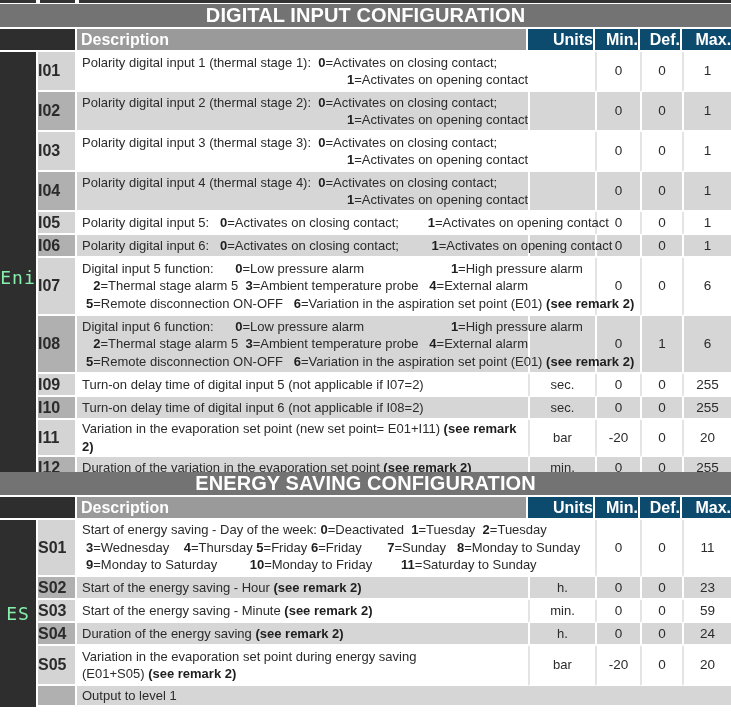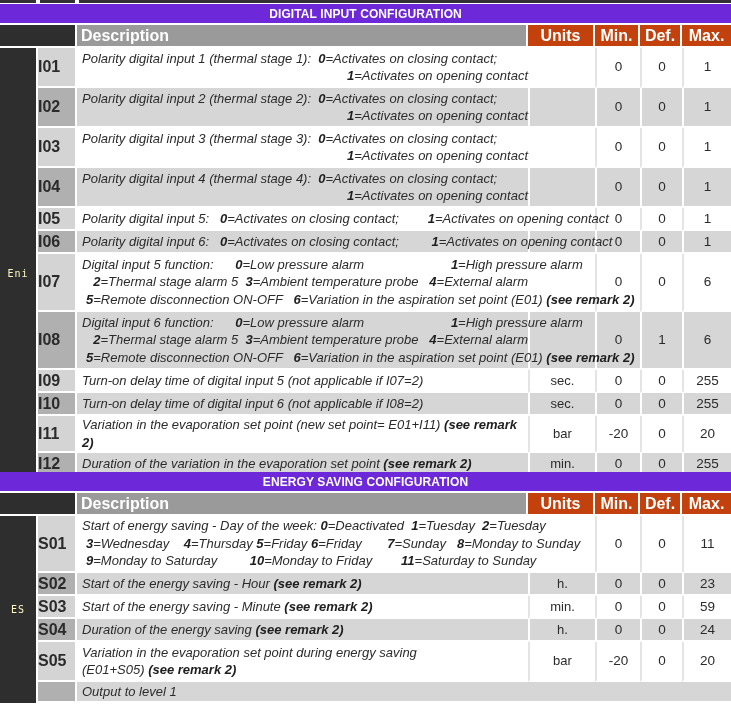--- a/index.html
+++ b/index.html
@@ -5,38 +5,38 @@
   html, body { margin:0; padding:0; background:#ffffff; }
   body { width:731px; height:714px; overflow:hidden; position:relative;
          font-family:"Liberation Sans", "DejaVu Sans", sans-serif; color:#2b2b2b; }
   .topstrip { position:absolute; left:0; top:0; width:731px; height:4px; background:#fff; }
   .topstrip .a { position:absolute; left:0; top:0; width:36px; height:3px; background:#333; }
   .topstrip .b { position:absolute; left:40px; top:0; width:35px; height:3px; background:#333; }
   .topstrip .c { position:absolute; left:79px; top:0; width:652px; height:3px; background:#333; }
 
   table { position:absolute; left:0; border-collapse:separate; border-spacing:0; width:731px; table-layout:fixed; }
   td, th { padding:0; margin:0; box-sizing:border-box; }
-  .sec-title td { background:#6d28d9; color:#fff; font-weight:bold; font-size:12px; text-align:center;
+  .sec-title td { background:#737373; color:#fff; font-weight:bold; font-size:20px; text-align:center;
                   height:21px; border-bottom:2px solid #fff; letter-spacing:0.1px; }
   .hdr td { height:23px; font-weight:bold; font-size:16px; color:#fff; border-bottom:2px solid #fff; }
   .hdr .blank { background:#2e2e2e; border-right:2px solid #fff; }
   .hdr .desc { background:#9a9a9a; padding-left:4px; text-align:left; border-right:2px solid #fff; }
-  .hdr .num  { background:#c2410c; text-align:center; border-right:2px solid #fff; }
+  .hdr .num  { background:#0c4a6e; text-align:right; border-right:2px solid #fff; }
   .hdr .num.last { border-right:none; }
 
-  .grp { background:#2e2e2e; color:#fef9c3; font-family:"DejaVu Sans Mono", monospace; font-size:10px;
+  .grp { background:#2e2e2e; color:#86efac; font-family:"DejaVu Sans Mono", monospace; font-size:18px;
          text-align:center; vertical-align:middle; border-right:2px solid #fff; letter-spacing:1px; }
   .code { font-weight:bold; font-size:16px; text-align:left; vertical-align:middle; color:#2b2b2b;
           border-right:2px solid #fff; border-bottom:2px solid #fff; }
   .row.light .code { background:#d4d4d4; }
   .row.dark  .code { background:#b0b0b0; }
   .row td.cell { font-size:13px; line-height:17.5px; vertical-align:middle; border-bottom:2px solid #fff; }
   .row.light td.cell { background:#ffffff; }
   .row.dark  td.cell { background:#d6d6d6; }
-  .row td.desc { padding-left:5px; text-align:left;font-style:italic; }
+  .row td.desc { padding-left:5px; text-align:left; }
   .row td.val { text-align:center; border-left:2px solid #e4e4e4; font-size:13.5px; }
   .row.dark td.val { border-left:2px solid #fff; }
   .row td.unit { text-align:center; border-left:2px solid #e4e4e4; }
   .row.dark td.unit { border-left:2px solid #fff; }
   .row td.merged { border-left:none; }
   b { font-weight:bold; color:#1e1e1e; }
   .ln { white-space:pre; display:block; }
   .ind { padding-left:217px;text-align:right; }
   .ind2 { padding-left:4px;text-align:right; }
 </style>

